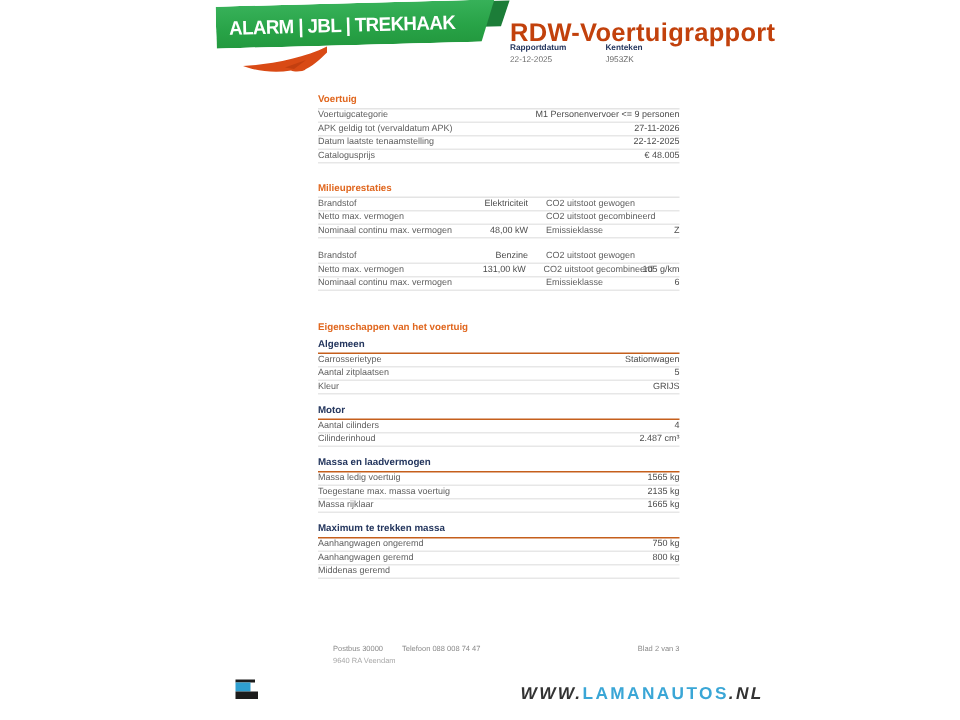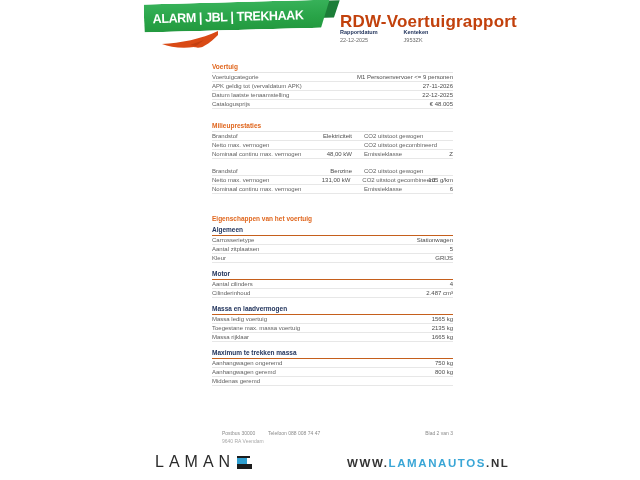--- a/index.html
+++ b/index.html
@@ -51,21 +51,21 @@
   .doc-footer .f-page{text-align:right;}
   .doc-footer .l2{display:flex;margin-top:2px;opacity:0.75;}
   
   .site-footer{position:absolute;left:0;top:448px;width:640px;height:32px;background:#fff;}
   .brand{position:absolute;left:155px;top:5px;display:flex;align-items:center;font-size:16px;color:#2b2b2b;letter-spacing:5px;font-weight:500;}
   .brand .glyph{width:15px;height:13px;position:relative;margin:0 6px 0 2px;}
   .brand .glyph .g-top{position:absolute;left:0;top:0;width:13px;height:2px;background:#1c1c1c;}
   .brand .glyph .g-blue{position:absolute;left:0;top:2px;width:10px;height:6px;background:#2f9fd0;}
   .brand .glyph .g-bot{position:absolute;left:0;top:8px;width:15px;height:5px;background:#1c1c1c;}
   .site-url{position:absolute;left:347px;top:9px;font-size:11.5px;font-weight:bold;letter-spacing:1.6px;white-space:nowrap;}
-  .site-url .dark{color:#333333;}
+  .site-url .dark{color:#333333;font-style:italic;}
   .site-url .blue{color:#3aa6d6;text-align:right;}
 </style>
 </head>
 <body>
 
 <div class="banner">
   <div class="fold"></div>
   <div class="face">
     <span>ALARM | JBL | TREKHAAK</span>
   </div>
@@ -214,21 +214,20 @@
     <span class="f-phone">Telefoon 088 008 74 47</span>
     <span class="f-page">Blad 2 van 3</span>
   </div>
   <div class="l2">
     <span class="f-addr">9640 RA Veendam</span>
   </div>
 </div>
 
 <div class="site-footer">
   <div class="brand">
-    <span>LAMAN</span>
     <span class="glyph">
       <span class="g-top"></span>
         <span class="g-blue"></span>
         <span class="g-bot"></span>
     </span>
   </div>
   <div class="site-url">
     <span class="dark">WWW.</span><span class="blue">LAMANAUTOS</span><span class="dark">.NL</span>
   </div>
 </div>

